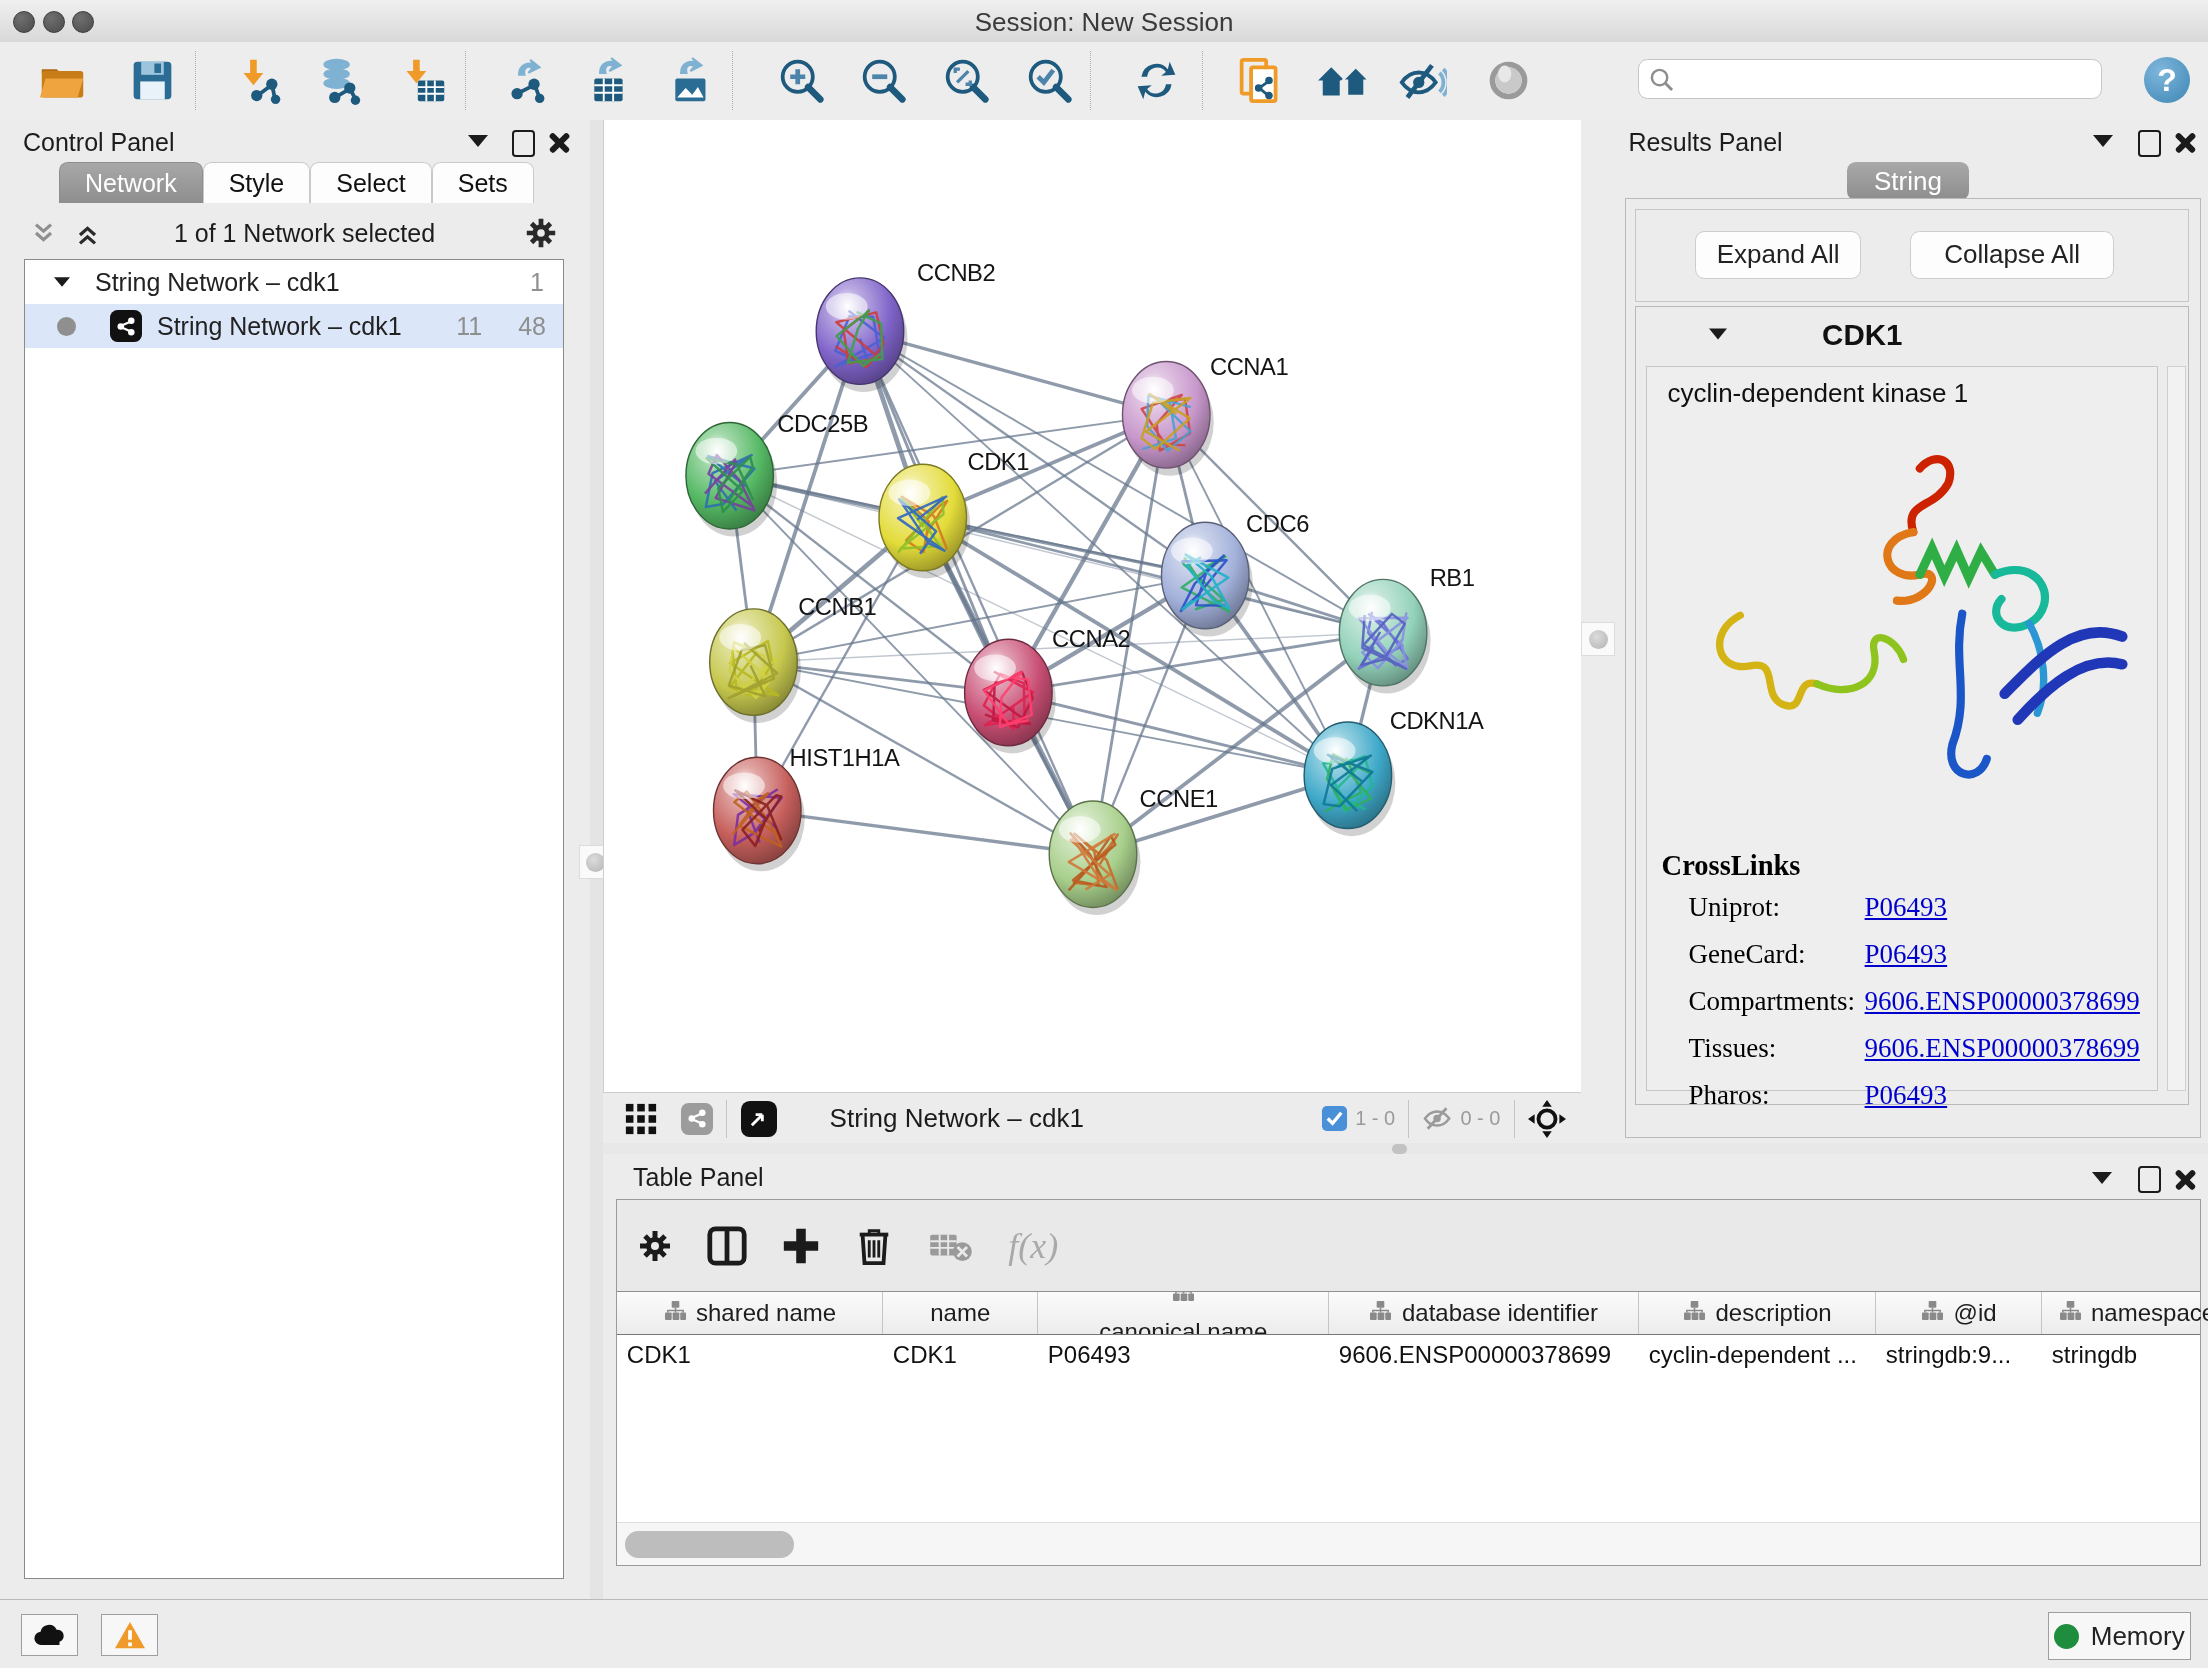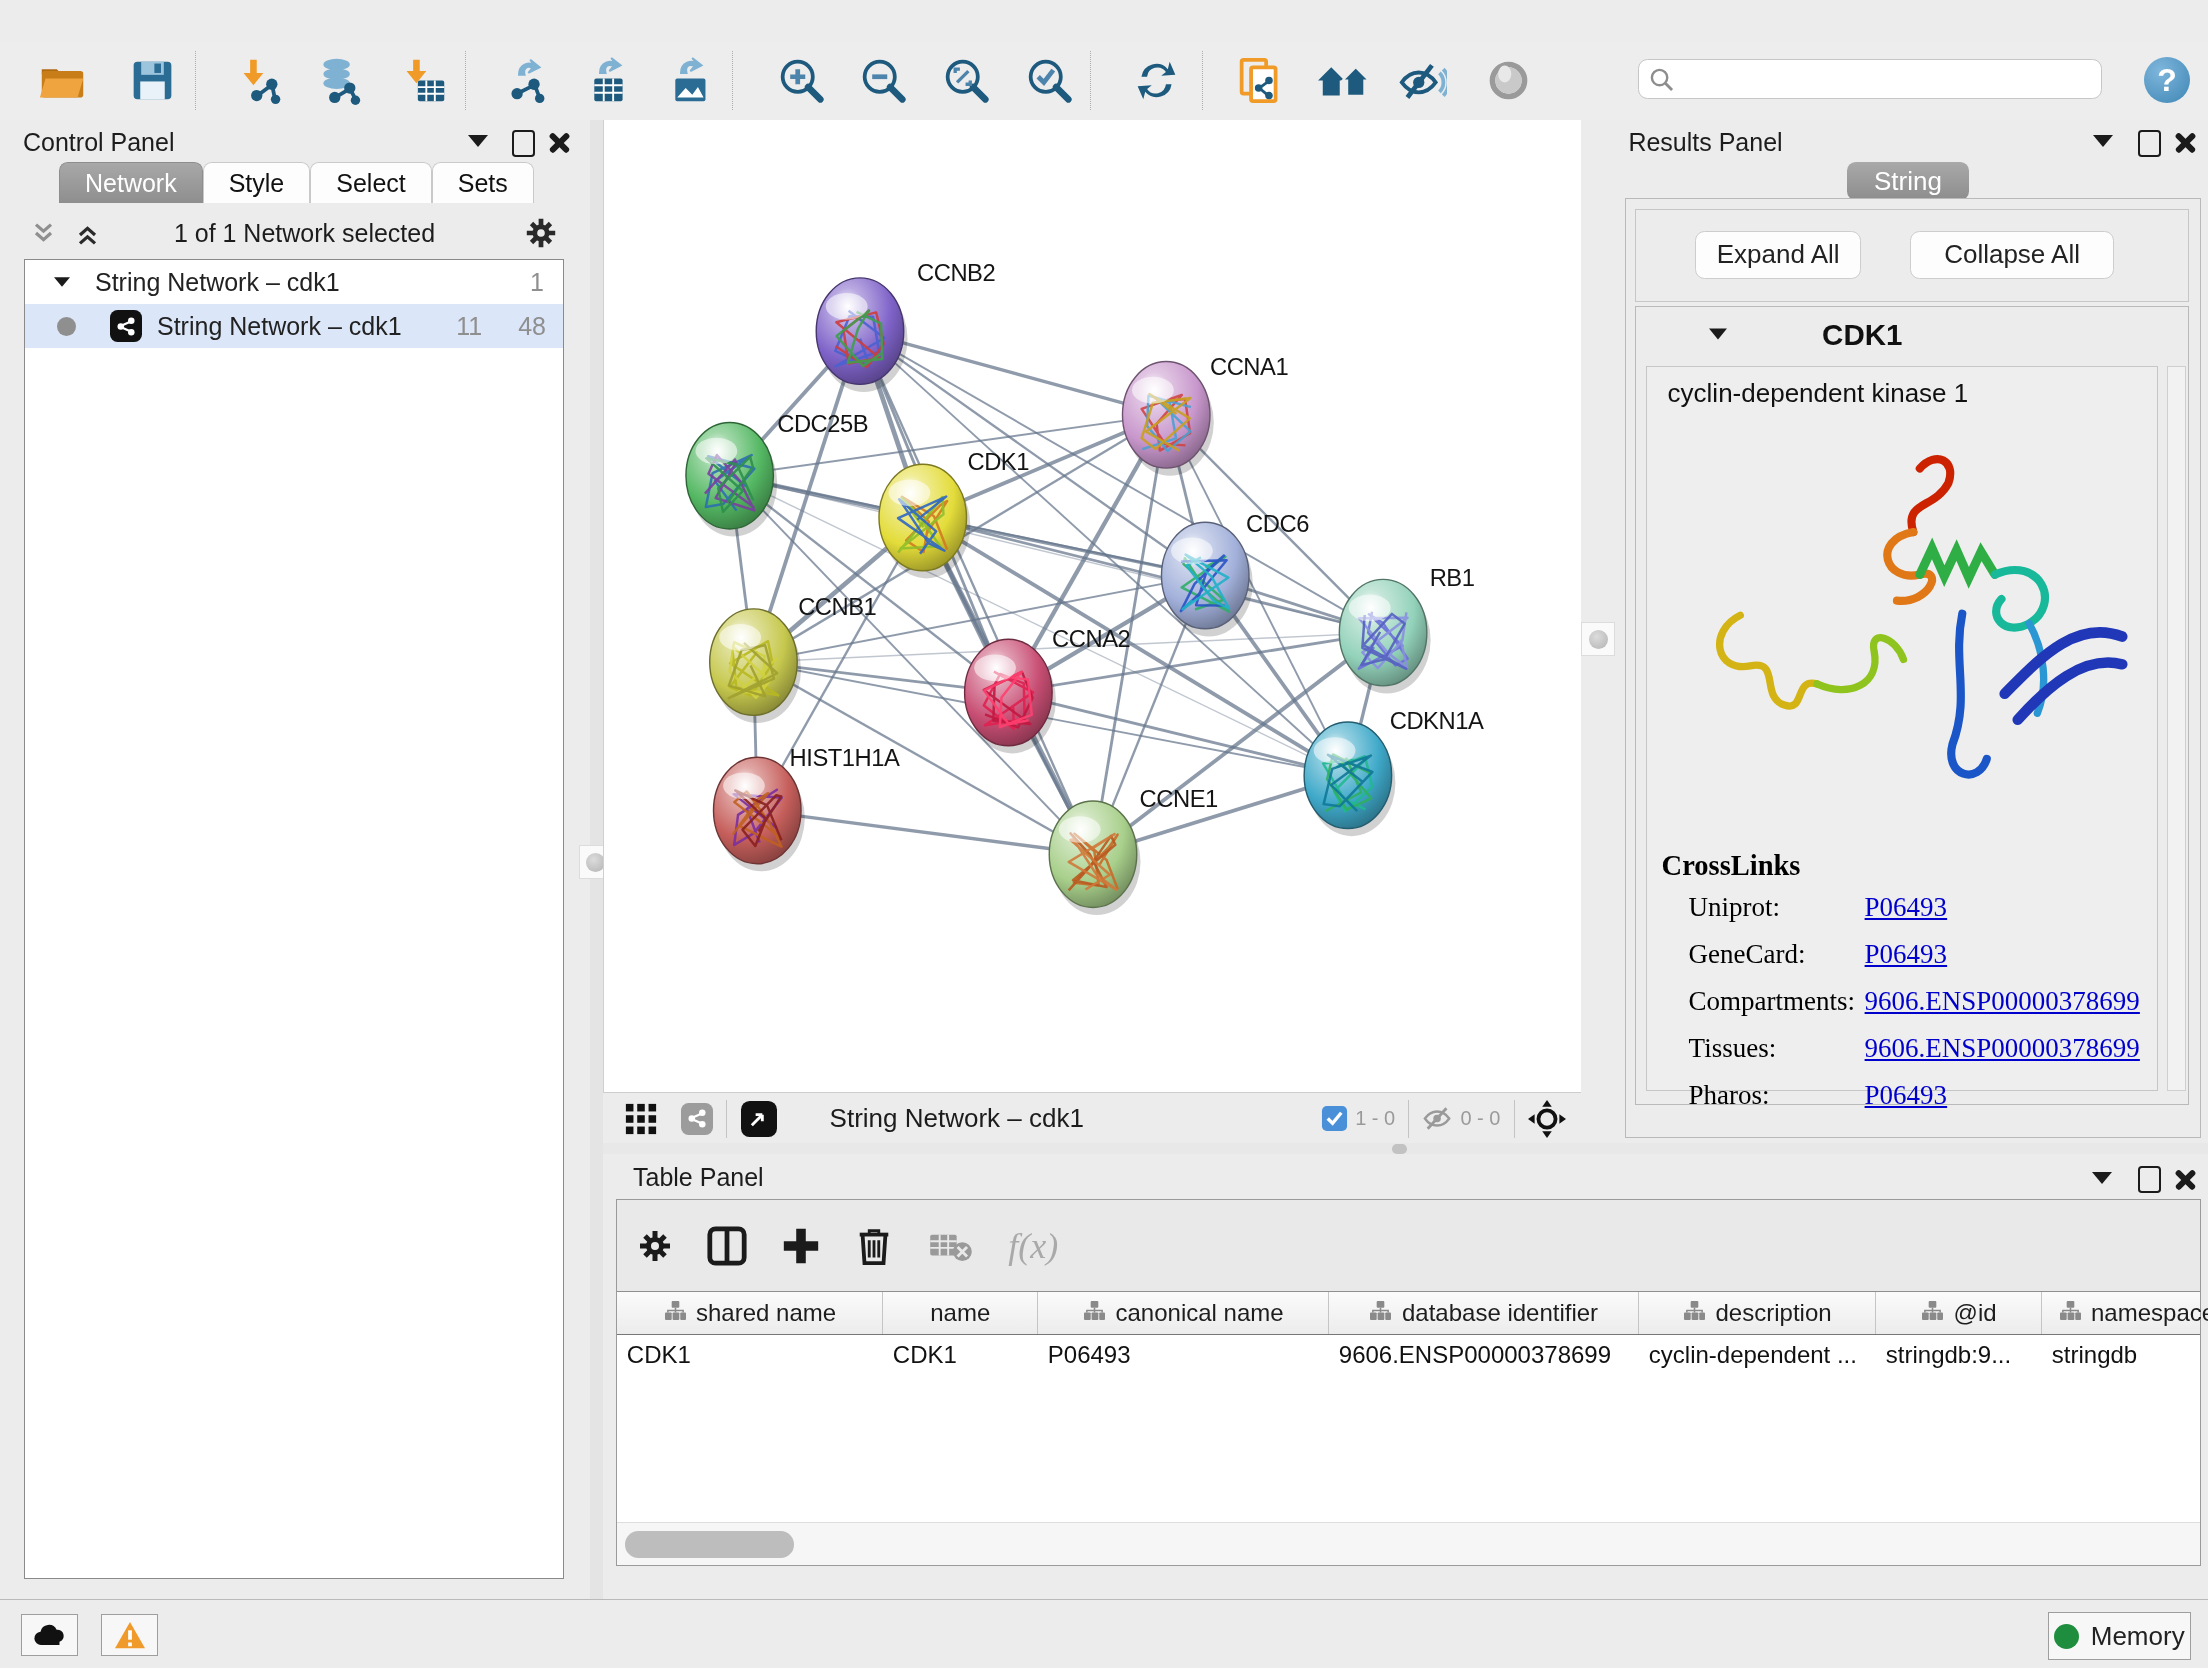--- a/index.html
+++ b/index.html
@@ -103,20 +103,26 @@
     display:flex;align-items:center;justify-content:center;}
   .membtn{left:2048px;top:12.4px;width:141px;height:46px;background:#f7f7f7;border:1.9px solid #9e9e9e;
     display:flex;align-items:center;justify-content:center;gap:11.4px;font-size:26px;}
   .memdot{width:25px;height:25px;border-radius:50%;}
 </style>
 </head>
 <body>
 
 <div class="app">
 
+  <div class="abs titlebar">
+    <div class="abs traffic" style="left:13.3px"></div>
+    <div class="abs traffic" style="left:43px"></div>
+    <div class="abs traffic" style="left:72px"></div>
+    <div class="abs wintitle">Session: New Session</div>
+  </div>
 
   <div class="abs toolbar">
     <svg class="abs tbi" style="left:38px" viewBox="0 0 52 52">
       <path d="M4 14 h16 l5 5 h-21 z" fill="#b06a10"></path>
       <rect x="4" y="16" width="44" height="28" rx="3" fill="#c87d18"></rect>
       <path d="M8 24 h40 l-6 20 h-40 z" fill="#f0a440"></path>
     </svg>
     <svg class="abs tbi" style="left:128px" viewBox="0 0 52 52">
       <rect x="6" y="6" width="40" height="40" rx="4" fill="#2b6c94"></rect>
       <rect x="14" y="6" width="24" height="14" fill="#9cc4dc"></rect>
@@ -708,21 +714,21 @@
                   <rect x="9" y="13" width="7" height="8" rx="1"></rect>
                   <rect x="17" y="13" width="6" height="8" rx="1"></rect>
                   <path d="M12 8 v3 M4 13 v-2 h16 v2 M12 11 v2" stroke="#8a8a8a" stroke-width="1.6" fill="none"></path>
                 </g>
               </svg></span>
             <span>shared name</span>
           </div>
           <div class="th" style="width: 155px;">
             <span>name</span>
           </div>
-          <div class="th" style="width: 291px;">
+          <div class="th" style="width: 291px; flex-direction: column;">
             <span><svg width="23" height="21" viewBox="0 0 24 22">
                 <g fill="#8a8a8a">
                   <rect x="8" y="1" width="8" height="7" rx="1"></rect>
                   <rect x="1" y="13" width="7" height="8" rx="1"></rect>
                   <rect x="9" y="13" width="7" height="8" rx="1"></rect>
                   <rect x="17" y="13" width="6" height="8" rx="1"></rect>
                   <path d="M12 8 v3 M4 13 v-2 h16 v2 M12 11 v2" stroke="#8a8a8a" stroke-width="1.6" fill="none"></path>
                 </g>
               </svg></span>
             <span>canonical name</span>

